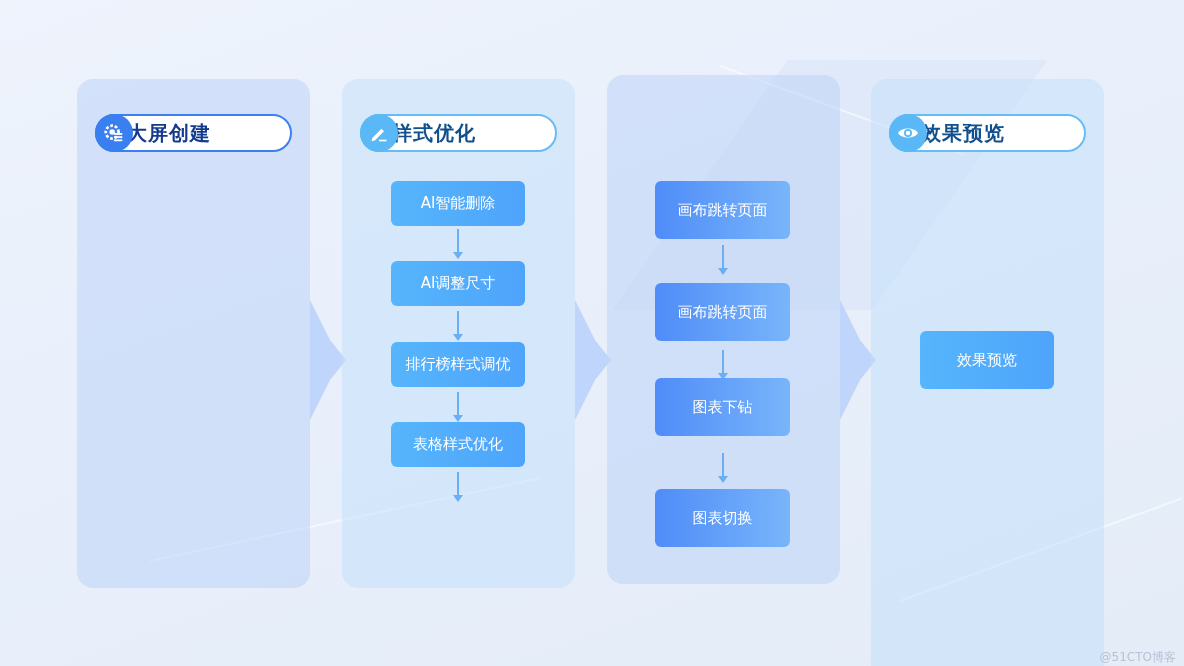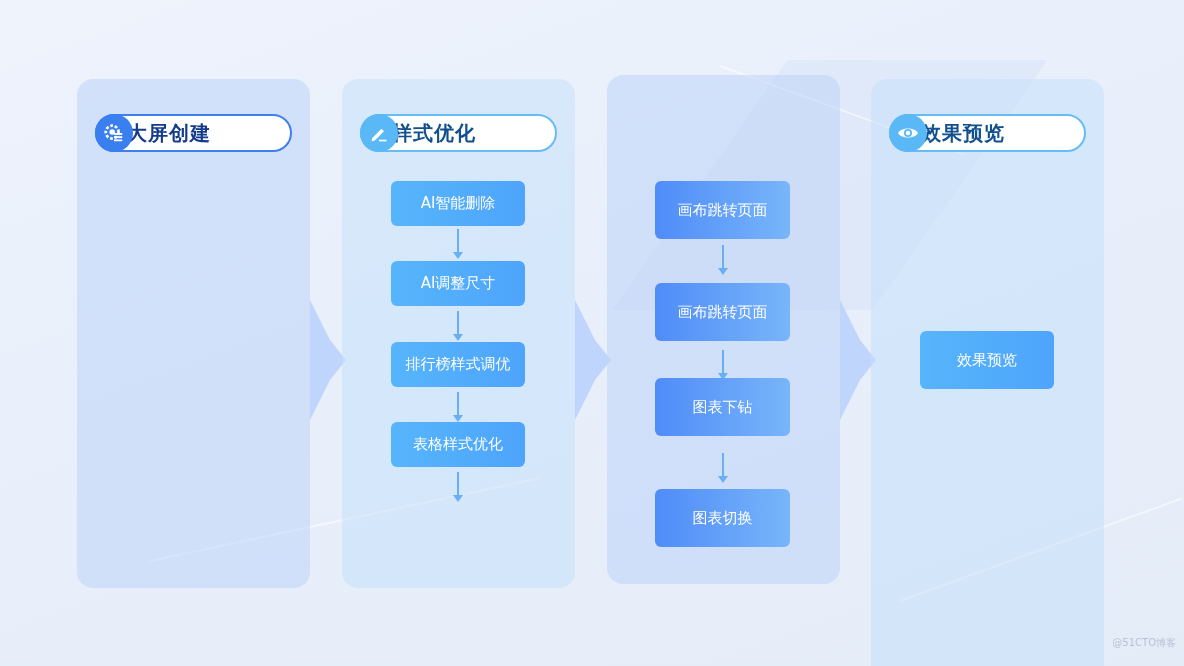--- a/index.html
+++ b/index.html
@@ -18,21 +18,21 @@
 .pill.light .ico{background:#5ab8f6}
 .pill .ttl{flex:1;padding-left:30px;font-size:20px;font-weight:bold;color:#143a8c;letter-spacing:1px}
 .pill.light .ttl{color:#11508c}
 .box{position:absolute;left:48px;width:135px;height:58px;border-radius:6px;display:flex;align-items:center;justify-content:center;color:#fff;font-size:15px}
 .box.blue{background:linear-gradient(90deg,#4f8cf8,#78b5fa)}
 .box.cyan{background:linear-gradient(90deg,#56b5fb,#4ea4fb)}
 .col2 .box{left:49px;width:134px;height:45px}
 .arrowdown{position:absolute;left:115px;width:2px;background:#6aaef3}
 .arrowdown::after{content:"";position:absolute;left:-4px;bottom:-2px;border-left:5px solid transparent;border-right:5px solid transparent;border-top:7px solid #6aaef3}
 .chev{position:absolute;width:36px;height:120px}
-.watermark{position:absolute;right:8px;bottom:16px;font-size:10px;color:#b8c2d4}
+.watermark{position:absolute;right:8px;bottom:0;font-size:12px;color:#b8c2d4}
 </style>
 </head>
 <body>
 
 <div class="bg-plate" style="left:700px;top:60px;width:260px;height:250px"></div>
 <div class="bg-line" style="left:720px;top:65px;width:260px;transform:rotate(20deg)"></div>
 <div class="bg-line" style="left:150px;top:560px;width:400px;transform:rotate(-12deg)"></div>
 <div class="bg-line" style="left:900px;top:600px;width:300px;transform:rotate(-20deg)"></div>
 
 <svg class="chev" style="left:310px;top:300px" viewBox="0 0 36 120">

